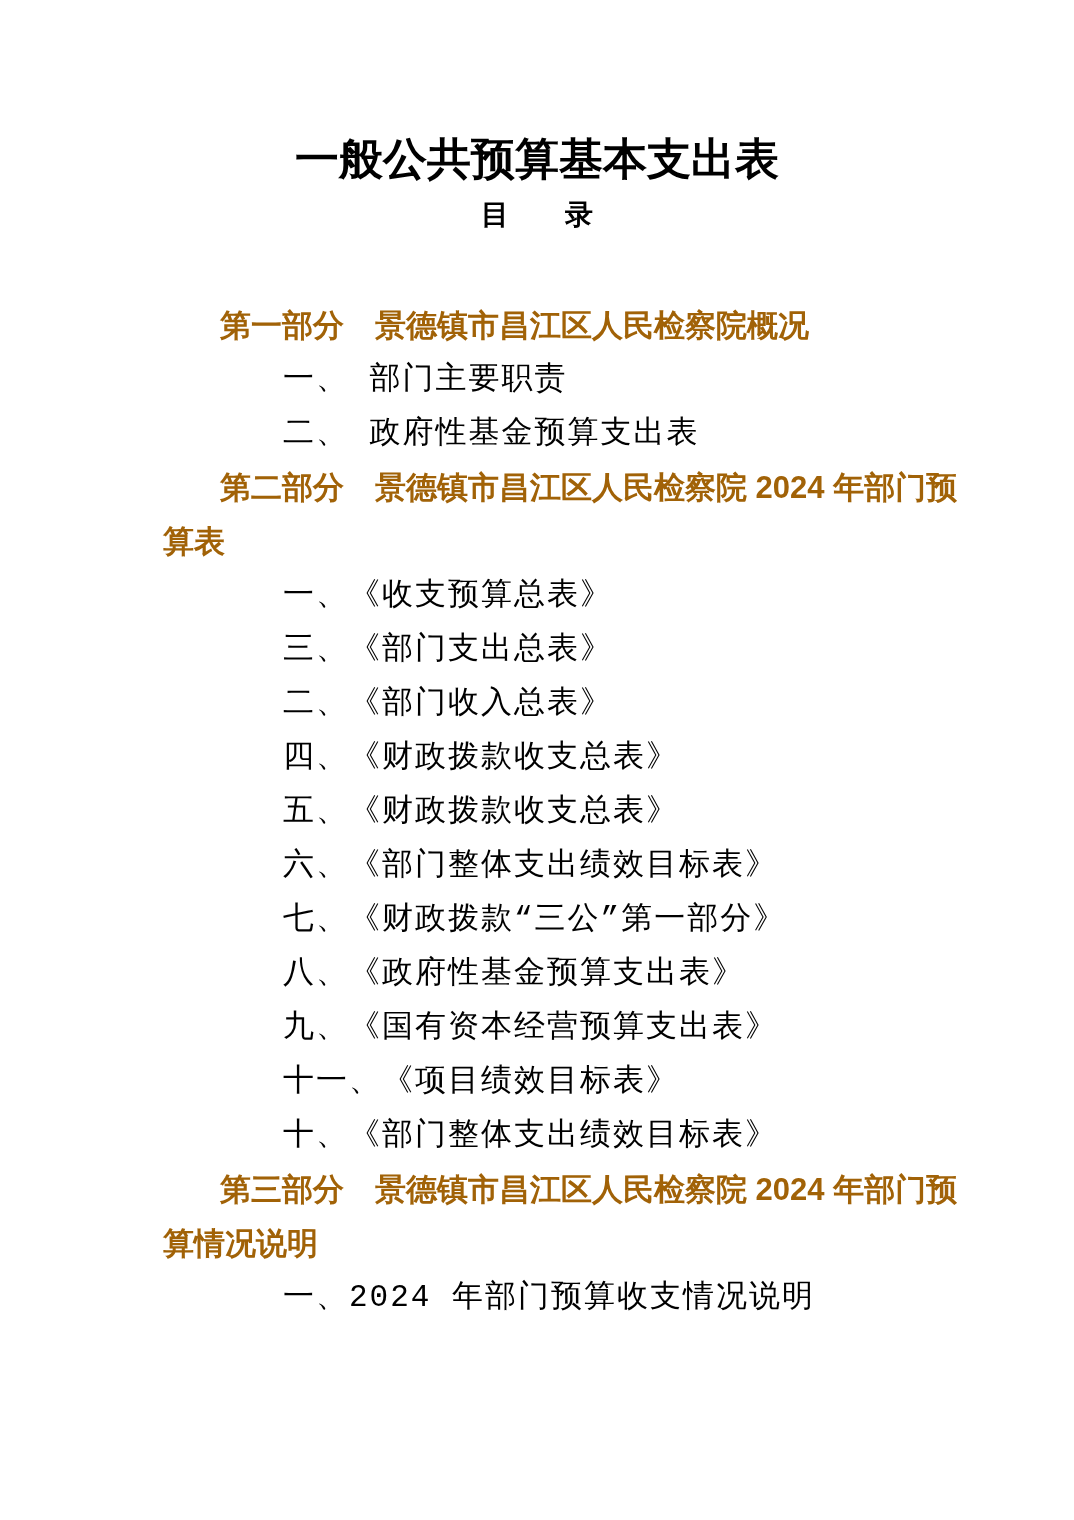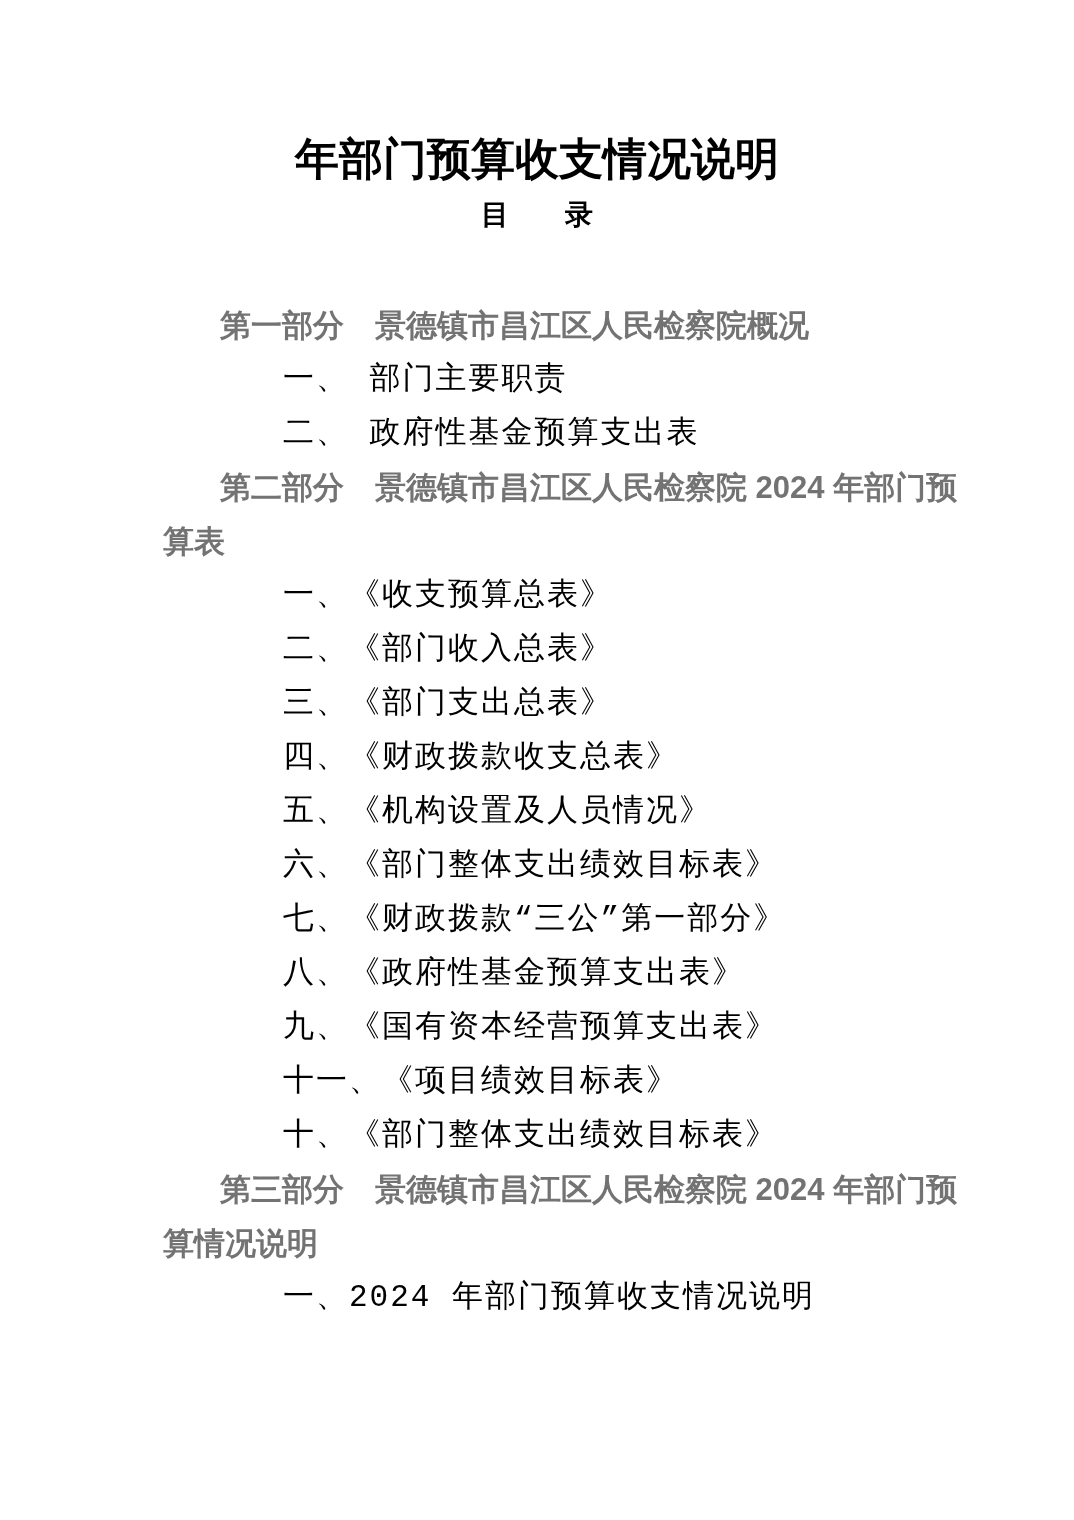--- a/index.html
+++ b/index.html
@@ -41,57 +41,57 @@
     padding-left: 163px;
     padding-right: 0;
   }
   .toc-spacer { height: 57px; }
   .sec-line {
     font-family: "Liberation Sans", sans-serif;
     font-weight: bold;
     font-size: 31px;
     line-height: 54px;
     white-space: pre;
-    color: #737373;
+    color: #a16207;
   }
   .sec-line.first { text-indent: 57px; }
   .toc-item {
     font-family: Liberation Mono, monospace;
     font-weight: normal;
     font-size: 31px;
     line-height: 54px;
     padding-left: 120px;
     letter-spacing: 2px;
     white-space: pre;
     color: #000000;
   }
 </style>
 </head>
 <body>
 
 <div class="page">
 
-  <h1 class="doc-title">年部门预算收支情况说明</h1>
+  <h1 class="doc-title">一般公共预算基本支出表</h1>
 
   <h2 class="toc-heading">目　　录</h2>
 
   <div class="toc">
     <div class="toc-spacer"></div>
 
     <p class="sec-line first">第一部分　景德镇市昌江区人民检察院概况</p>
     <p class="toc-item">一、 部门主要职责</p>
     <p class="toc-item">二、 政府性基金预算支出表</p>
 
     <p class="sec-line first">第二部分　景德镇市昌江区人民检察院 2024 年部门预</p>
     <p class="sec-line">算表</p>
     <p class="toc-item">一、《收支预算总表》</p>
+    <p class="toc-item">三、《部门支出总表》</p>
     <p class="toc-item">二、《部门收入总表》</p>
-    <p class="toc-item">三、《部门支出总表》</p>
     <p class="toc-item">四、《财政拨款收支总表》</p>
-    <p class="toc-item">五、《机构设置及人员情况》</p>
+    <p class="toc-item">五、《财政拨款收支总表》</p>
     <p class="toc-item">六、《部门整体支出绩效目标表》</p>
     <p class="toc-item">七、《财政拨款“三公”第一部分》</p>
     <p class="toc-item">八、《政府性基金预算支出表》</p>
     <p class="toc-item">九、《国有资本经营预算支出表》</p>
     <p class="toc-item">十一、《项目绩效目标表》</p>
     <p class="toc-item">十、《部门整体支出绩效目标表》</p>
 
     <p class="sec-line first">第三部分　景德镇市昌江区人民检察院 2024 年部门预</p>
     <p class="sec-line">算情况说明</p>
     <p class="toc-item">一、2024 年部门预算收支情况说明</p>

